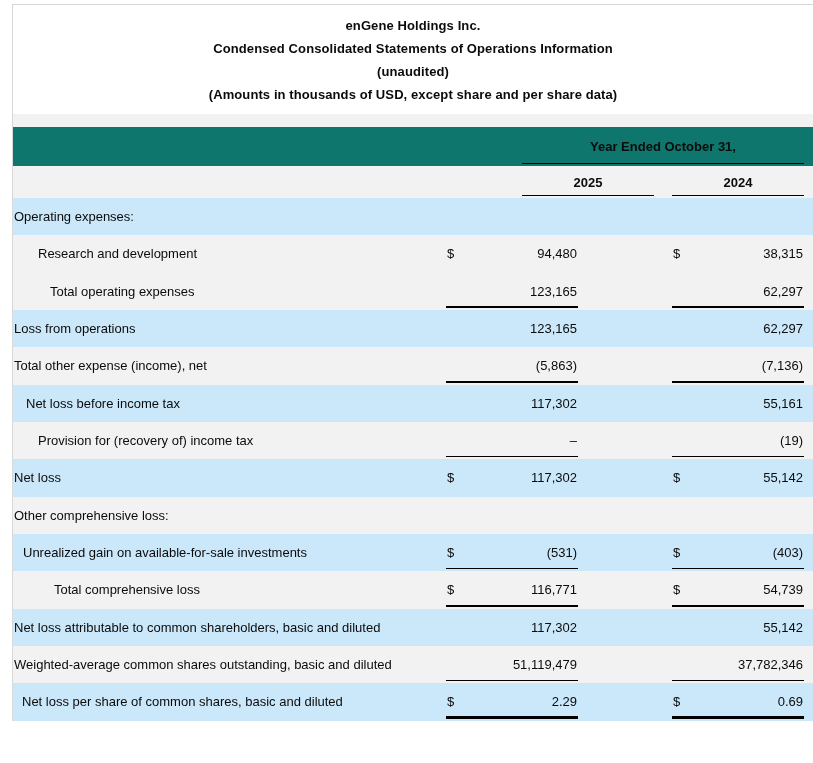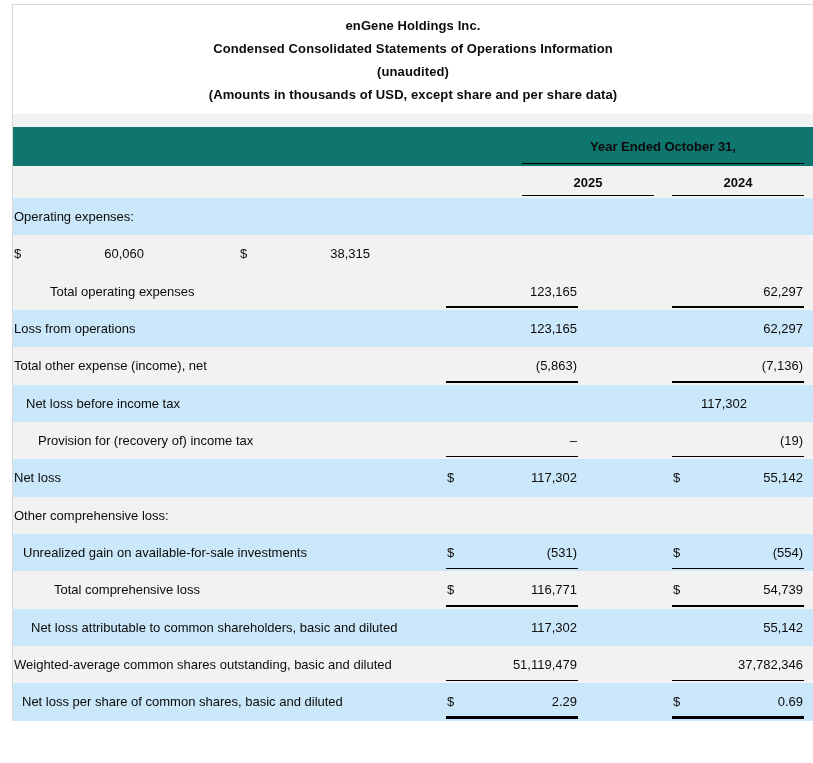--- a/index.html
+++ b/index.html
@@ -140,23 +140,24 @@
       <span class="dollar"></span>
       <span class="value"></span>
     </div>
     <div class="colgap"></div>
     <div class="value-cell c2">
       <span class="dollar"></span>
       <span class="value"></span>
     </div>
   </div>
       <div class="row data-row bg-gray">
-    <div class="value-cell c1">
-      <span class="dollar">$</span>
-      <span class="value">60,060</span>
+    <div class="label-cell" style="padding-left: 25px;">Research and development</div>
+    <div class="value-cell c1">
+      <span class="dollar">$</span>
+      <span class="value">94,480</span>
     </div>
     <div class="colgap"></div>
     <div class="value-cell c2">
       <span class="dollar">$</span>
       <span class="value">38,315</span>
     </div>
   </div>
       <div class="row data-row bg-gray">
     <div class="label-cell" style="padding-left: 37px;">Total operating expenses</div>
     <div class="value-cell c1 u">
@@ -193,20 +194,24 @@
       <span class="value">(7,136)</span>
     </div>
   </div>
       <div class="row data-row bg-blue">
     <div class="label-cell" style="padding-left: 13px;">Net loss before income tax</div>
     <div class="value-cell c1">
       <span class="dollar"></span>
       <span class="value">117,302</span>
     </div>
     <div class="colgap"></div>
+    <div class="value-cell c2">
+      <span class="dollar"></span>
+      <span class="value">55,161</span>
+    </div>
   </div>
       <div class="row data-row bg-gray">
     <div class="label-cell" style="padding-left: 25px;">Provision for (recovery of) income tax</div>
     <div class="value-cell c1 u">
       <span class="dollar"></span>
       <span class="value">–</span>
     </div>
     <div class="colgap"></div>
     <div class="value-cell c2 u">
       <span class="dollar"></span>
@@ -239,37 +244,37 @@
   </div>
       <div class="row data-row bg-blue">
     <div class="label-cell" style="padding-left: 10px;">Unrealized gain on available-for-sale investments</div>
     <div class="value-cell c1 u">
       <span class="dollar">$</span>
       <span class="value">(531)</span>
     </div>
     <div class="colgap"></div>
     <div class="value-cell c2 u">
       <span class="dollar">$</span>
-      <span class="value">(554)</span>
+      <span class="value">(403)</span>
     </div>
   </div>
       <div class="row data-row bg-gray">
     <div class="label-cell" style="padding-left: 1px; margin-left: 40px;">Total comprehensive loss</div>
     <div class="value-cell c1 u">
       <span class="dollar">$</span>
       <span class="value">116,771</span>
     </div>
     <div class="colgap"></div>
     <div class="value-cell c2 u">
       <span class="dollar">$</span>
       <span class="value">54,739</span>
     </div>
   </div>
       <div class="row data-row bg-blue">
-    <div class="label-cell" style="padding-left: 1px; margin-left: 17px;">Net loss attributable to common shareholders, basic and diluted</div>
+    <div class="label-cell" style="padding-left: 1px;">Net loss attributable to common shareholders, basic and diluted</div>
     <div class="value-cell c1">
       <span class="dollar"></span>
       <span class="value">117,302</span>
     </div>
     <div class="colgap"></div>
     <div class="value-cell c2">
       <span class="dollar"></span>
       <span class="value">55,142</span>
     </div>
   </div>

